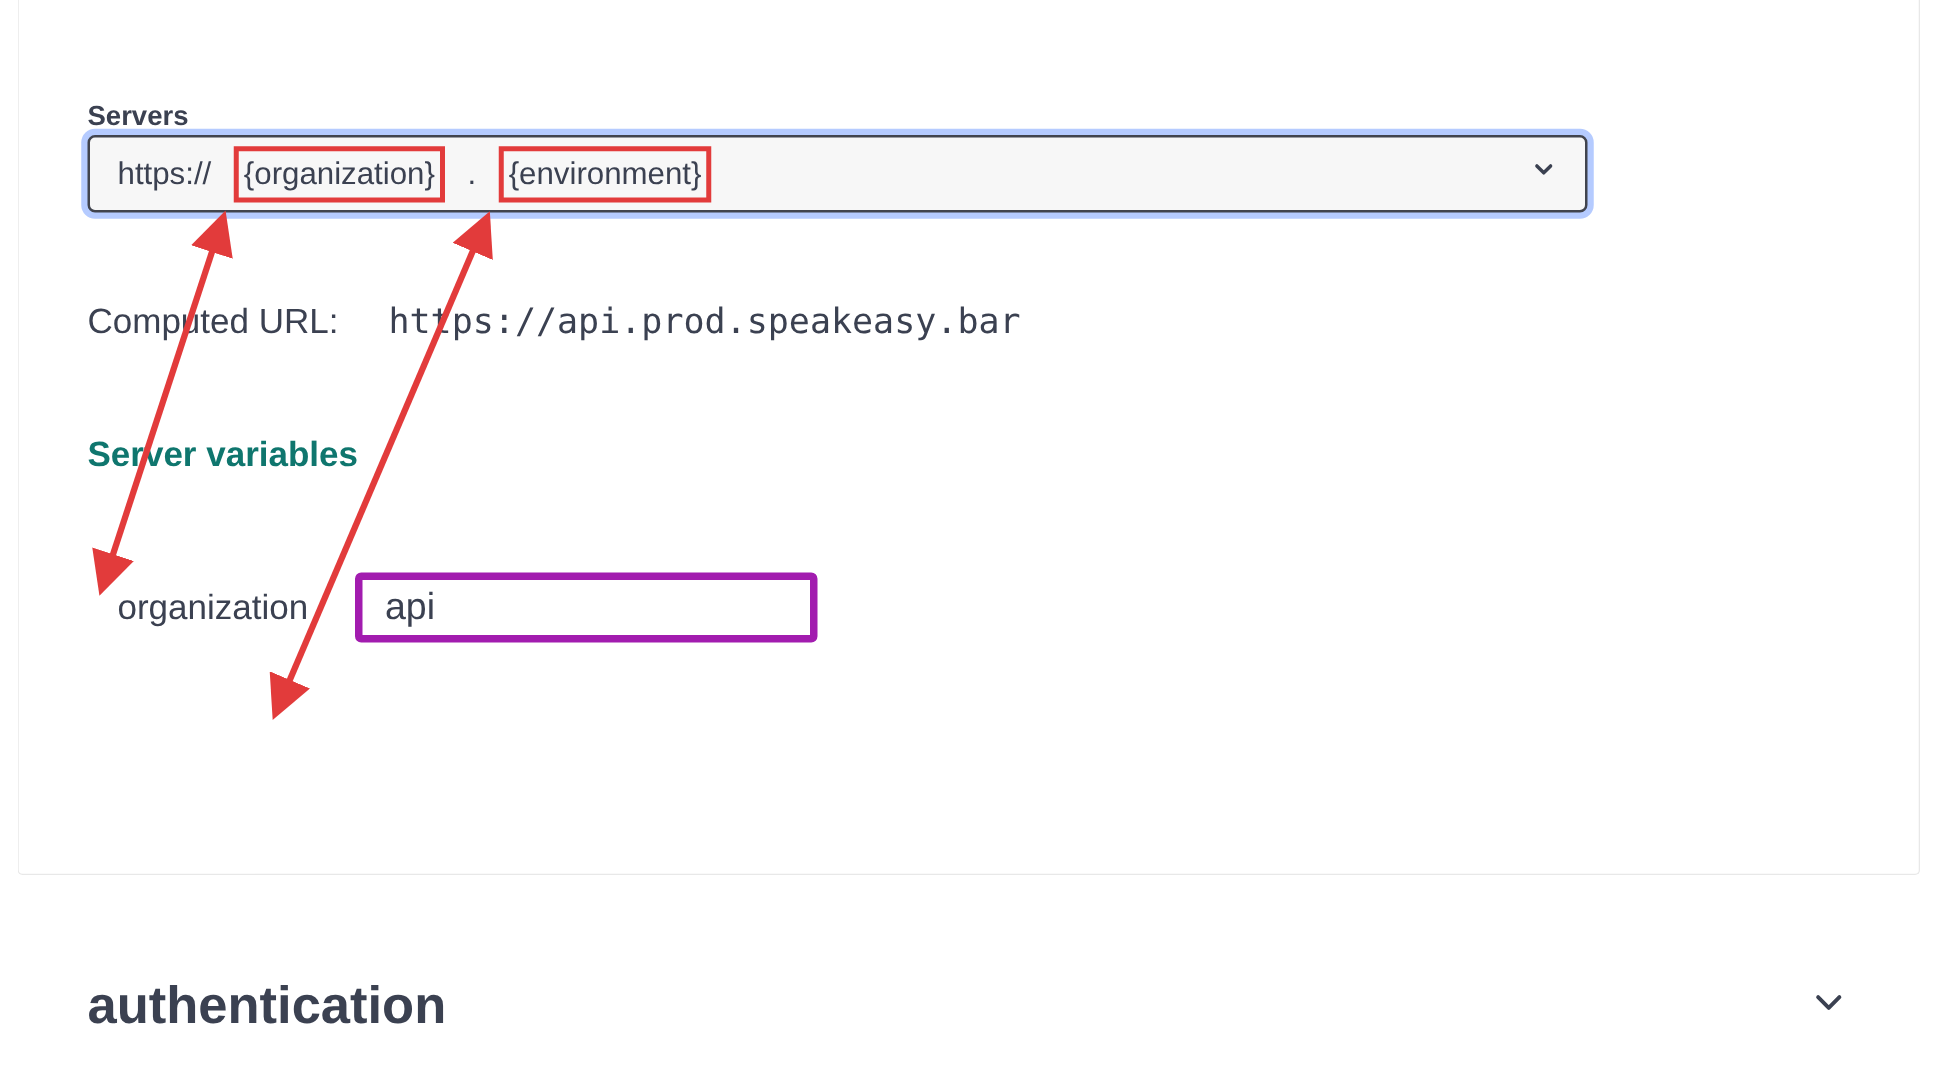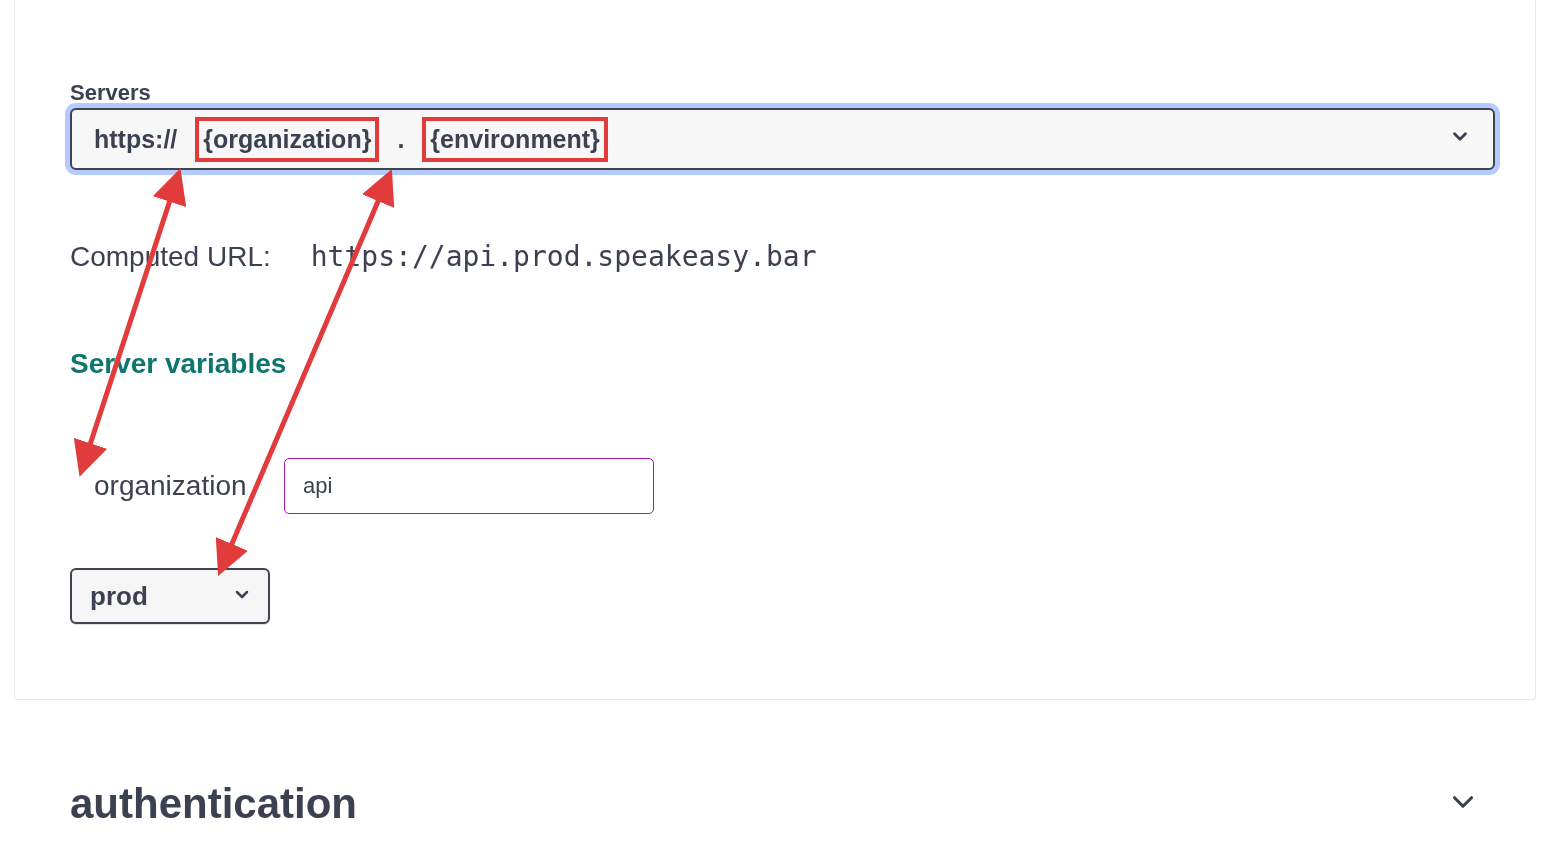--- a/index.html
+++ b/index.html
@@ -32,31 +32,31 @@
     left: 55px;
     top: 80px;
     font-size: 22px;
     font-weight: 700;
     color: #3b4151;
   }
   .servers-select {
     position: absolute;
     left: 55px;
     top: 108px;
-    width: 1425px;
+    width: 1200px;
     height: 62px;
     background: #f7f7f7;
     border: 2px solid #41444e;
     border-radius: 6px;
     box-shadow: 0 0 0 5px rgba(120,160,255,0.55);
     display: flex;
     align-items: center;
     padding: 0 60px 0 22px;
     font-size: 25px;
-    font-weight: 700;
+    font-weight: 400;
     color: #3b4151;
     white-space: nowrap;
     cursor: pointer;
   }
   .servers-select .seg { display:inline-block; }
   .servers-select .var-box {
     display:inline-block;
     border: 4px solid #e23b3b;
     padding: 6px 4px 6px 4px;
     margin: 0 18px;
@@ -107,24 +107,24 @@
   }
   .var-label {
     font-size: 28px;
     color: #3b4151;
     width: 198px;
   }
   .var-row-1 .var-label { width: 190px; }
   .text-input {
     height: 56px;
     width: 370px;
-    border: 1px solid #a21caf;
+    border: 6px solid #a21caf;
     border-radius: 5px;
     background: #ffffff;
-    font-size: 22px;
+    font-size: 30px;
     padding: 0 18px;
     color: #3b4151;
   }
   .select-input {
     height: 56px;
     width: 200px;
     border: 2px solid #41444e;
     border-radius: 6px;
     background: #f6f6f6;
     font-size: 26px;
@@ -195,28 +195,20 @@
     </div>
 
     <div class="server-vars-heading">Server variables</div>
 
     <div class="var-row-1">
       <span class="var-label">organization</span>
       <input class="text-input" type="text" value="api" style="">
     </div>
 
     <div class="var-row-2">
-      <div class="select-input">
-        <span>prod</span>
-        <span class="mini-chevron">
-          <svg width="20" height="20" viewBox="0 0 24 24" fill="none" stroke="#3b4151" stroke-width="3" stroke-linecap="round" stroke-linejoin="round">
-              <polyline points="6 9 12 15 18 9"></polyline>
-            </svg>
-        </span>
-      </div>
     </div>
 
   </div>
 
   <div class="auth-row">
     <span class="auth-title">authentication</span>
     <span class="auth-chevron">
       <svg width="34" height="34" viewBox="0 0 24 24" fill="none" stroke="#3b4151" stroke-width="2.2" stroke-linecap="round" stroke-linejoin="round">
           <polyline points="6 9 12 15 18 9"></polyline>
         </svg>

